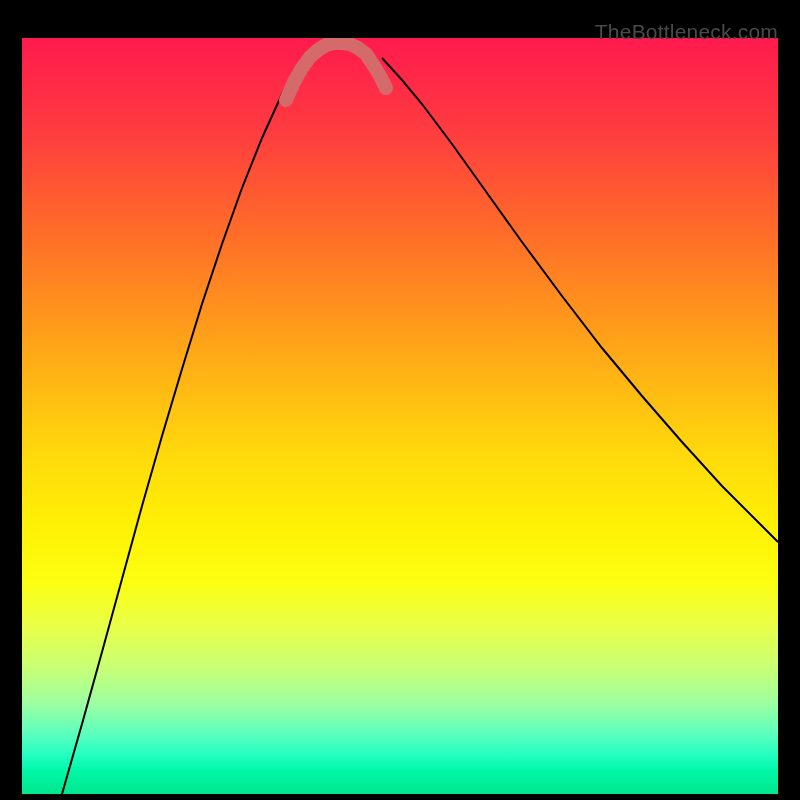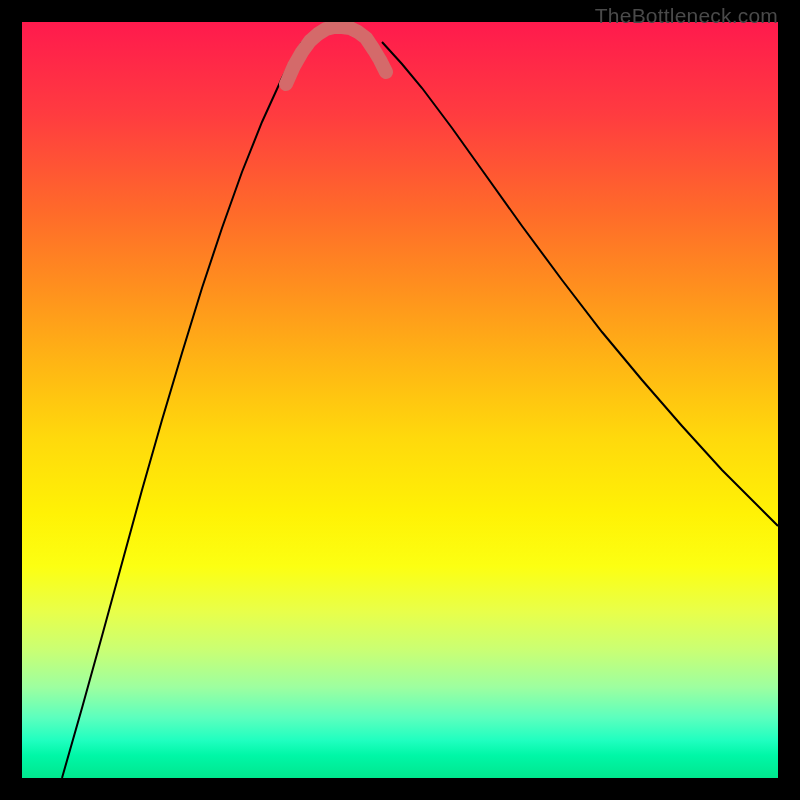--- a/index.html
+++ b/index.html
@@ -7,21 +7,21 @@
     padding: 0;
     width: 800px;
     height: 800px;
     overflow: hidden;
     background: #000;
     font-family: Arial, Helvetica, sans-serif;
   }
   .frame {
     position: absolute;
     left: 0;
-    top: 0;
+    top: 16px;
     width: 800px;
     height: 768px;
     background: #000;
   }
   .plot {
     position: absolute;
     left: 22px;
     top: 22px;
     width: 756px;
     height: 756px;

